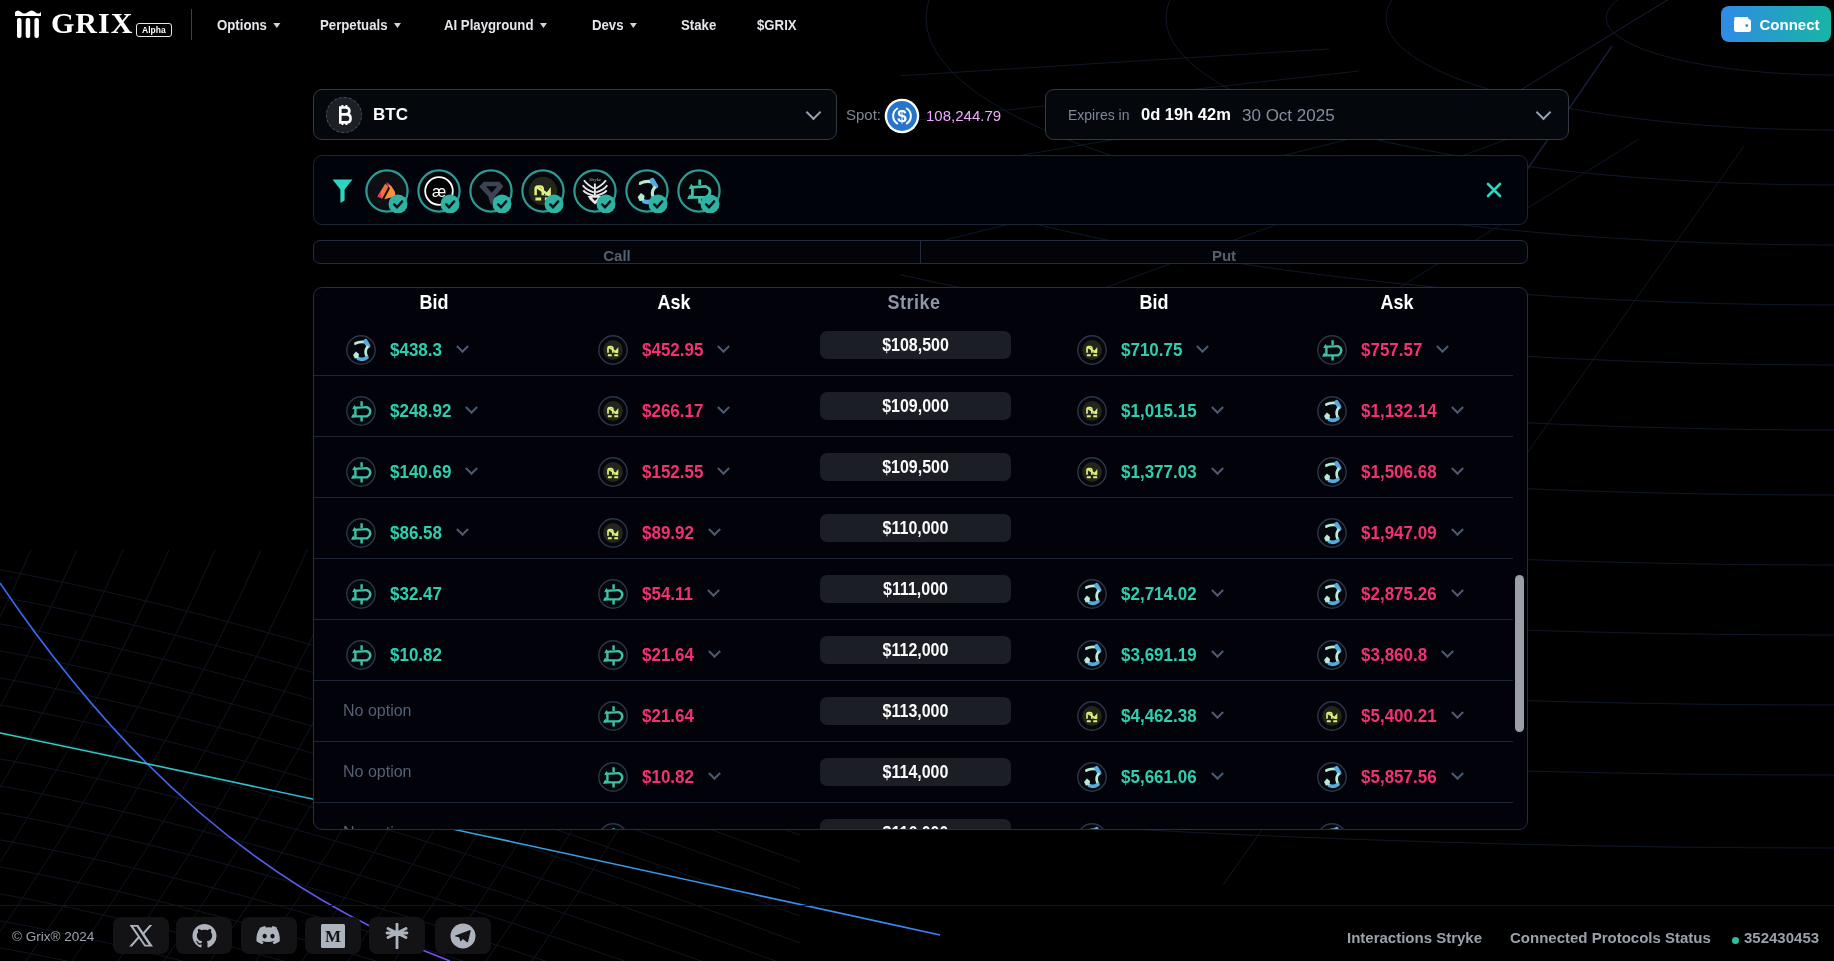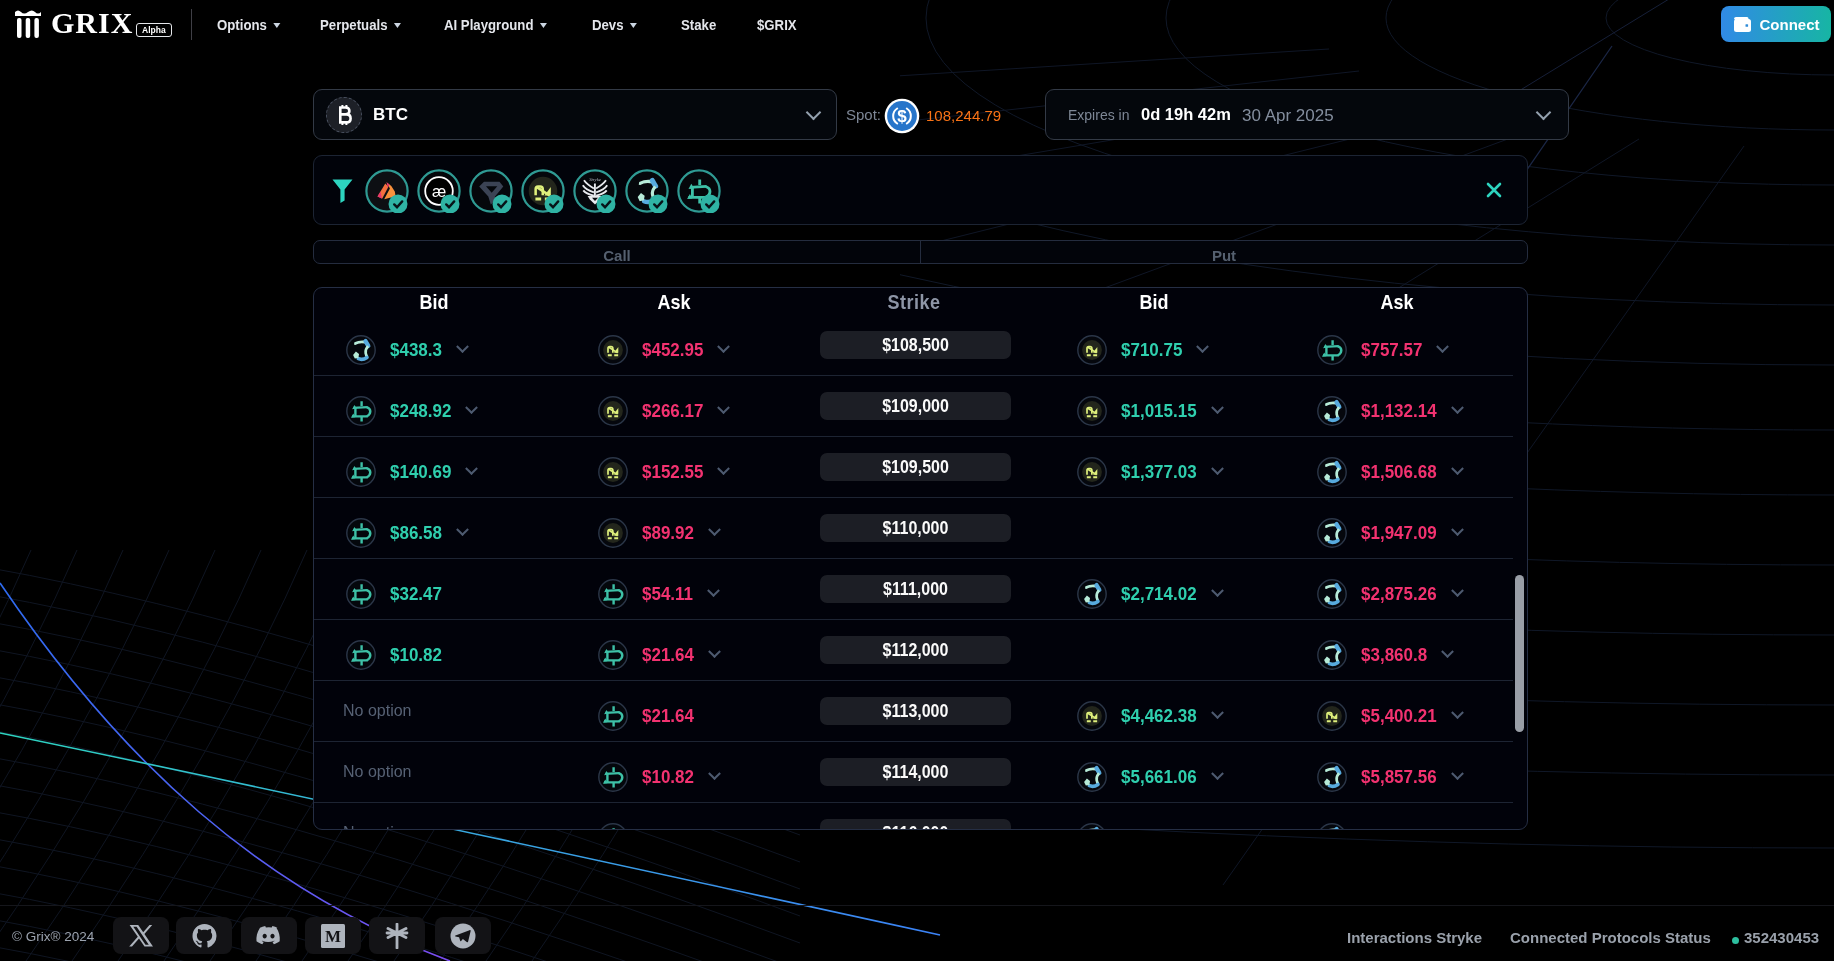--- a/index.html
+++ b/index.html
@@ -25,21 +25,21 @@
   
   .box { position:absolute; background:#04070c; border:1px solid #333a46; border-radius:9px; }
   #btcBox { left:313px; top:89px; width:524px; height:51px; }
   #btcIco { position:absolute; left:12px; top:7px; width:36px; height:36px; border-radius:50%;
     background:#1d2027; border:1.5px dashed #4a5160; display:flex; align-items:center; justify-content:center; }
   #btcBox .lbl { position:absolute; left:59px; top:15px; font-size:17px; font-weight:bold; color:#fff; }
   .chev { width:11px; height:11px; border-right:2.4px solid #94a0ae; border-bottom:2.4px solid #94a0ae;
     transform:rotate(45deg); }
   #spotLbl { position:absolute; left:846px; top:106px; font-size:15px; color:#7e8796; }
   #usdcIco { position:absolute; left:884px; top:98px; }
-  #spotVal { position:absolute; left:926px; top:107px; font-size:15px; color:#f97316; }
+  #spotVal { position:absolute; left:926px; top:107px; font-size:15px; color:#f0abfc; }
   #expBox { left:1004px; top:89px; width:524px; height:51px;margin-left:41px; }
   #expBox .l1 { position:absolute; left:22px; top:17px; font-size:14px; color:#7e8796; }
   #expBox .l2 { position:absolute; left:95px; top:15px; font-size:16.5px; font-weight:bold; color:#fff; }
   #expBox .l3 { position:absolute; left:196px; top:16px; font-size:17px; color:#848e9e; }
   
   #filter { position:absolute; left:313px; top:155px; width:1215px; height:70px;
     border:1px solid #1c2433; border-radius:9px; background:#01030a; }
   .pico { position:absolute; top:13px; width:44px; height:44px; }
   #fx { position:absolute; left:1482px; top:178px; width:24px; height:24px; }
   
@@ -198,21 +198,21 @@
 <svg id="usdcIco" width="36" height="36" viewBox="0 0 36 36">
   <circle cx="18" cy="18" r="17.3" fill="#fff"></circle>
   <circle cx="18" cy="18" r="14.9" fill="#2775ca"></circle>
   <text x="18" y="24" font-size="17" font-weight="bold" fill="#fff" text-anchor="middle" font-family="Liberation Sans">$</text>
   <path d="M13.2 10.5 A9 9 0 0 0 13.2 25.5 M22.8 10.5 A9 9 0 0 1 22.8 25.5" stroke="#fff" stroke-width="2" fill="none" stroke-linecap="round"></path>
 </svg>
 <div id="spotVal">108,244.79</div>
 <div id="expBox" class="box">
   <div class="l1">Expires in</div>
   <div class="l2">0d 19h 42m</div>
-  <div class="l3">30 Apr 2025</div>
+  <div class="l3">30 Oct 2025</div>
   <div class="chev" style="position:absolute;right:19px;top:17px"></div>
 </div>
 
 <div id="filter">
   <svg style="position:absolute;left:18px;top:23px" width="21" height="25" viewBox="0 0 21 25">
     <path d="M0.5 0.5 L20.5 0.5 L12.6 10.5 L12.6 21.5 L8.4 24 L8.4 10.5 Z" fill="#2dd4bf"></path>
   </svg>
   <svg class="pico" style="left:51px" viewBox="0 0 44 44">
     <circle cx="22" cy="22" r="20.6" fill="#0d0f13" stroke="#2f9a93" stroke-width="2.2"></circle>
     <path d="M12.5 27.5 L20.3 14.5 L23.4 17.8 L17.3 29.5 Z" fill="#f4703f"></path>
@@ -505,20 +505,27 @@
         <span class="pr teal">$10.82</span>
       </div>
       <div class="cell" style="left:283px">
         <svg class="ic30" viewBox="0 0 30 30">
           <use href="#dv"></use>
         </svg>
         <span class="pr pink">$21.64</span>
         <span class="rchev"></span>
       </div>
       <div class="strike"><span>$112,000</span></div>
+      <div class="cell" style="left:762px">
+        <svg class="ic30" viewBox="0 0 30 30">
+          <use href="#d3"></use>
+        </svg>
+        <span class="pr teal">$3,691.19</span>
+        <span class="rchev"></span>
+      </div>
       <div class="cell" style="left:1002px">
         <svg class="ic30" viewBox="0 0 30 30">
           <use href="#d3"></use>
         </svg>
         <span class="pr pink">$3,860.8</span>
         <span class="rchev"></span>
       </div>
     </div>
 <div class="sep" style="top:392px"></div>
 <div class="row" style="top:392px">

